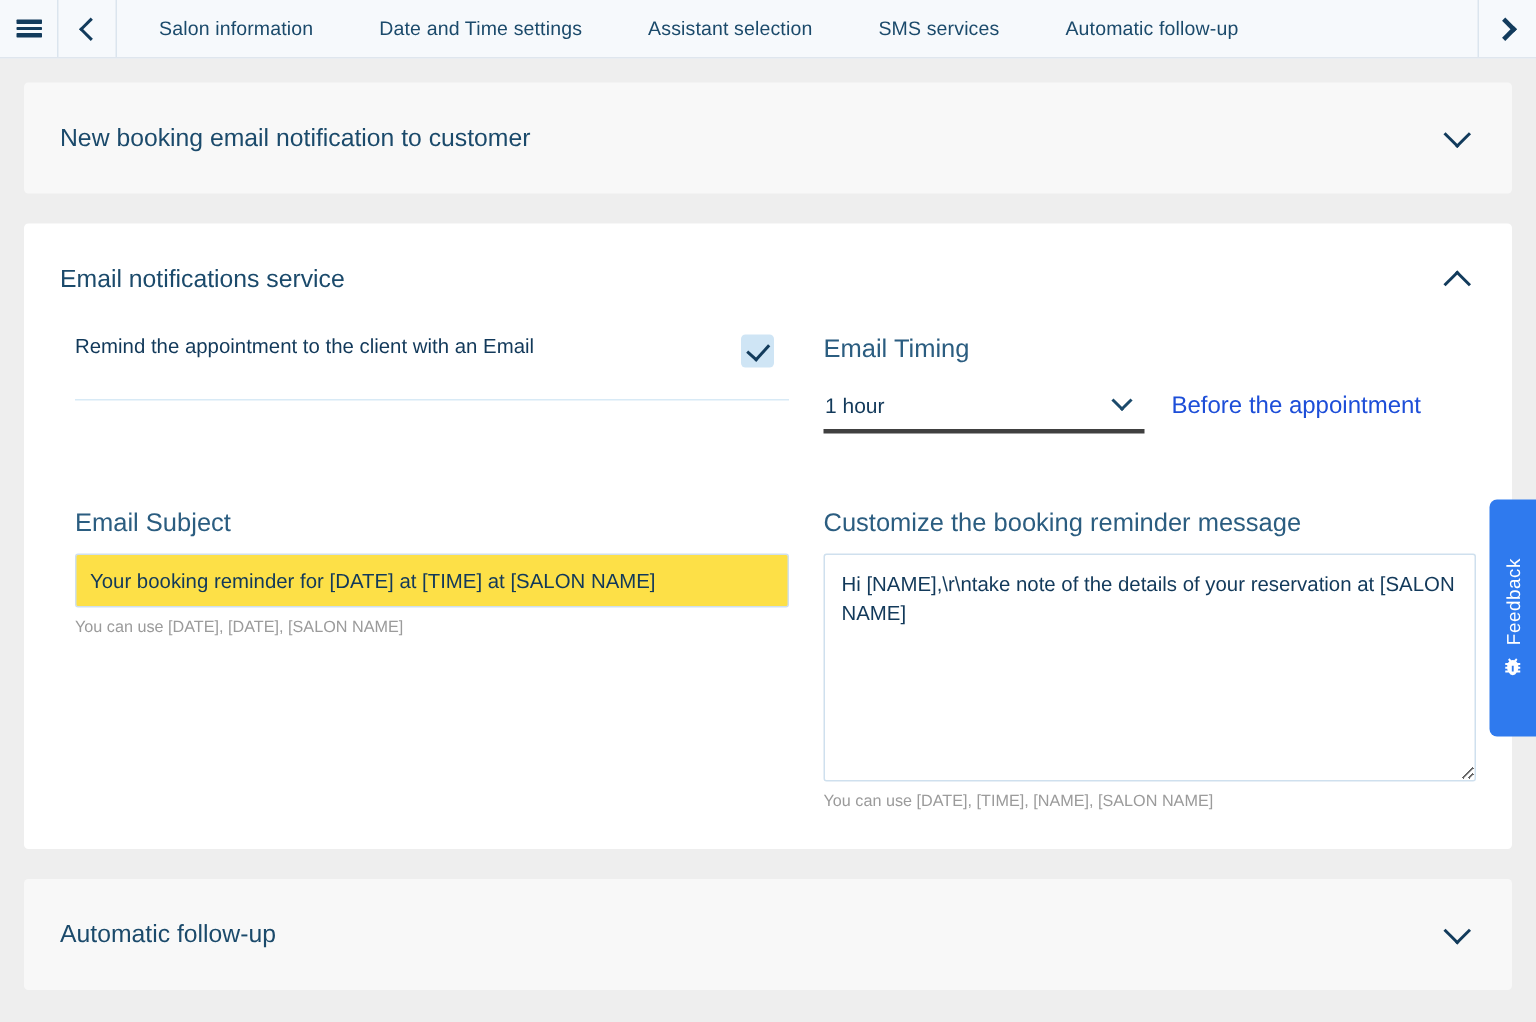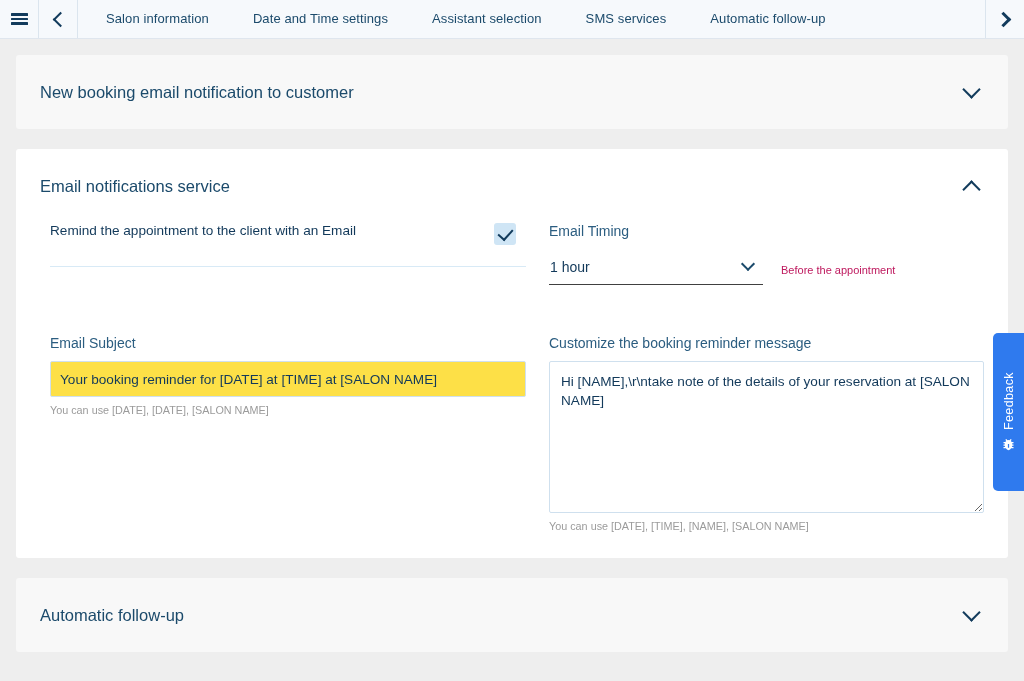--- a/index.html
+++ b/index.html
@@ -135,48 +135,48 @@
     content: "";
     position: absolute;
     left: 7px; top: 3px;
     width: 7px; height: 12px;
     border-right: 2.8px solid #123b5c;
     border-bottom: 2.8px solid #123b5c;
     transform: rotate(42deg);
   }
 
   .field-label {
-    font-size: 14px;
+    font-size: 17px;
     color: #2b5d80;
     margin-bottom: 10px;
     display: block;
   }
   .timing-wrap { display: flex; align-items: flex-end; }
   .select {
     width: 214px;
     height: 36px;
-    border-bottom: 1px solid #404040;
+    border-bottom: 3px solid #404040;
     display: flex; align-items: center;
     padding: 0 4px 0 1px;
   }
   .select-value {
     flex: 1 1 auto;
     font-size: 14px;
     color: #12395a;
   }
   .select-caret {
     width: 10px; height: 10px;
     border-right: 2.2px solid #1b4a6b;
     border-bottom: 2.2px solid #1b4a6b;
     transform: translateY(-3px) rotate(45deg);
     margin-right: 6px;
   }
   .after-select {
-    font-size: 11px;
-    color: #be185d;
+    font-size: 16px;
+    color: #1d4ed8;
     padding: 0 0 9px 18px;
     white-space: nowrap;
   }
 
   .fields-row {
     display: flex;
     margin-top: 50px;
     align-items: flex-start;
     justify-content: flex-end;
   }

